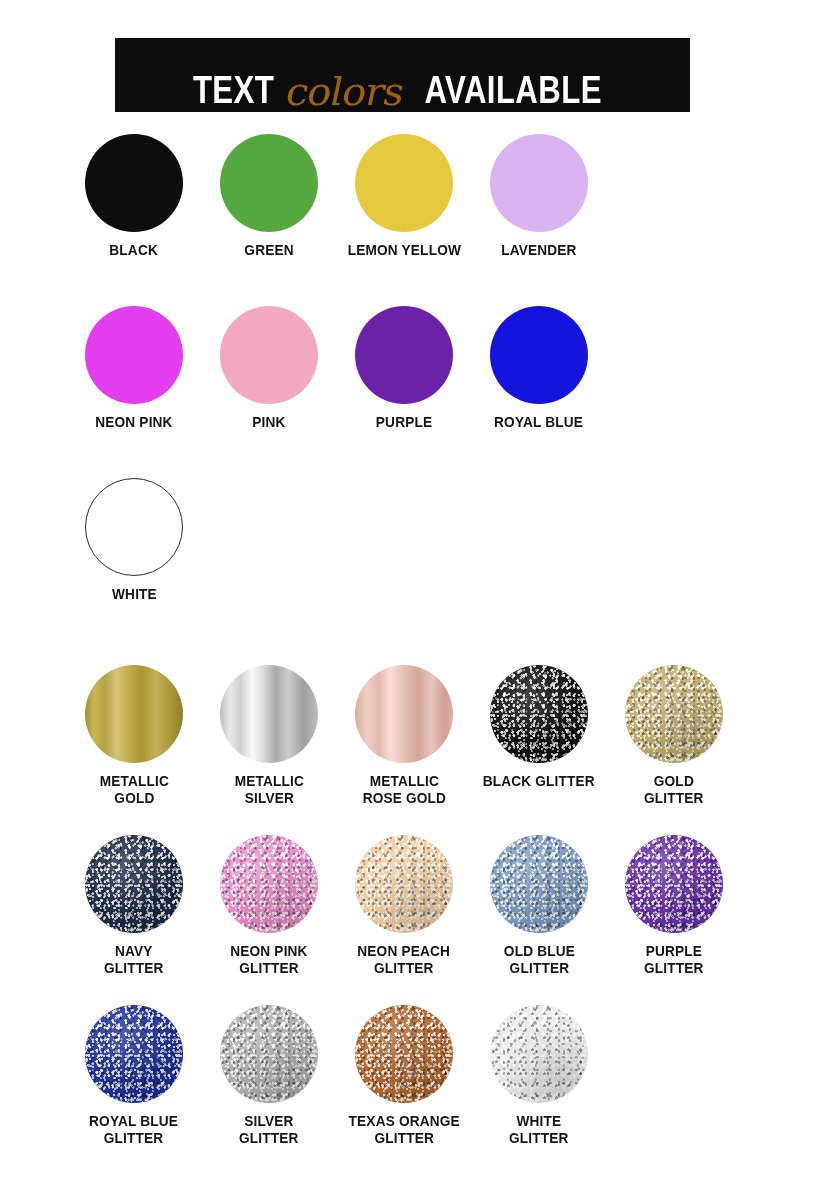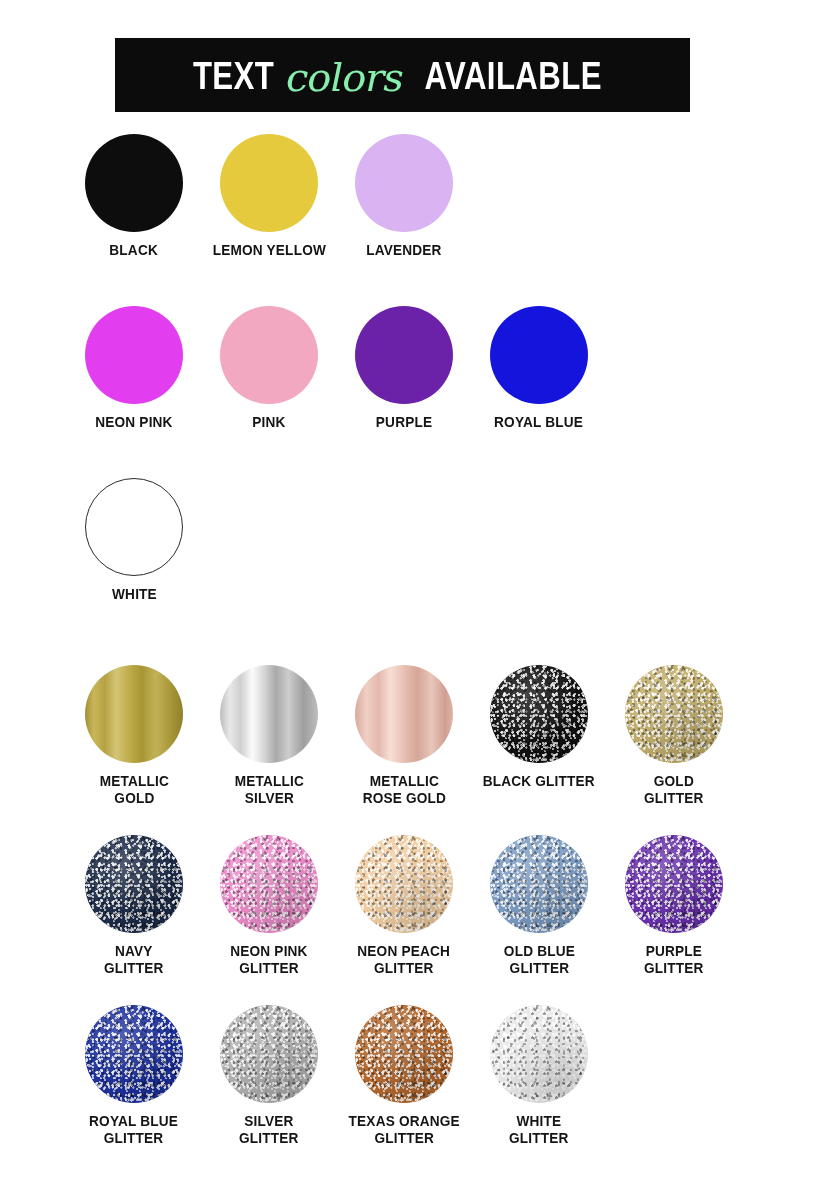--- a/index.html
+++ b/index.html
@@ -17,39 +17,39 @@
 
   
   .banner {
     position: absolute;
     left: 115px;
     top: 38px;
     width: 575px;
     height: 74px;
     background: #0c0c0c;
     display: flex;
-    align-items: center;
+    align-items: flex-end;
     justify-content: center;
   }
   .banner-inner {
     display: flex;
     align-items: baseline;
     white-space: nowrap;
   }
   .ttl-block {
     color: #ffffff;
     font-family: "Liberation Sans Narrow", "Liberation Sans", sans-serif;
     font-weight: 700;
     font-size: 38px;
     letter-spacing: 0.5px;
     transform: scaleX(0.82);
     transform-origin: center;
   }
   .ttl-script {
-    color: #86efac;
+    color: #a16207;
     font-family: "DejaVu Serif", serif;
     font-style: italic;
     font-weight: 400;
     font-size: 40px;
     letter-spacing: -1px;
     margin: 0 2px 0 3px;
     position: relative;
     top: 2px;
   }
 
@@ -206,20 +206,24 @@
     </div>
   </div>
 
   <div class="group" id="group-solid">
       <div class="row row-solid">
         <div class="cell">
           <div class="swatch" style="background: rgb(13, 13, 13);"></div>
           <div class="label">BLACK</div>
         </div>
         <div class="cell">
+          <div class="swatch" style="background: rgb(85, 168, 63);"></div>
+          <div class="label">GREEN</div>
+        </div>
+        <div class="cell">
           <div class="swatch" style="background: rgb(230, 202, 62);"></div>
           <div class="label">LEMON YELLOW</div>
         </div>
         <div class="cell">
           <div class="swatch" style="background: rgb(217, 179, 242);"></div>
           <div class="label">LAVENDER</div>
         </div>
       </div>
       <div class="row row-solid">
         <div class="cell">

